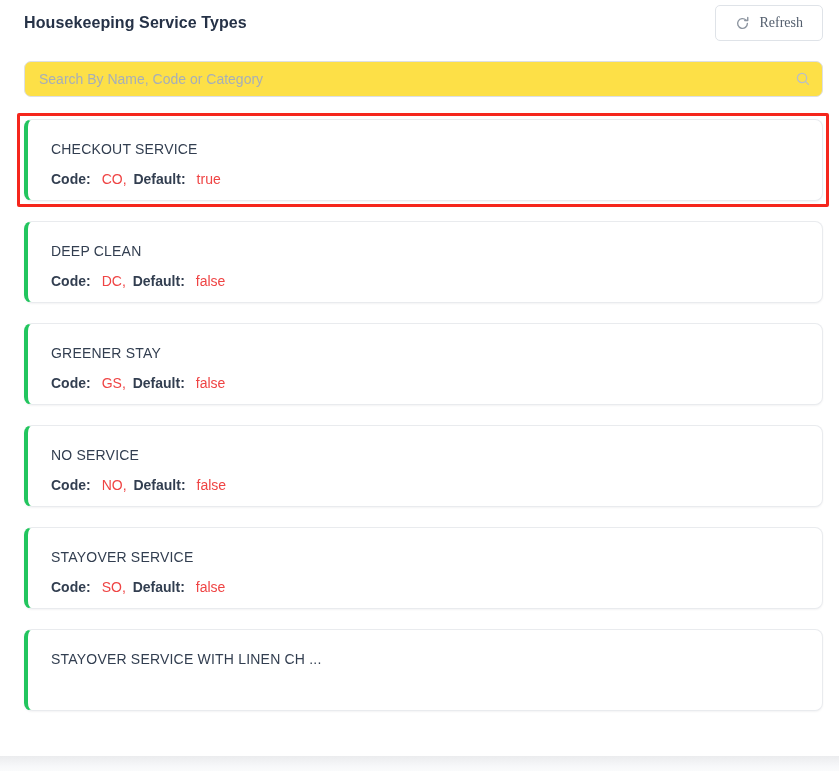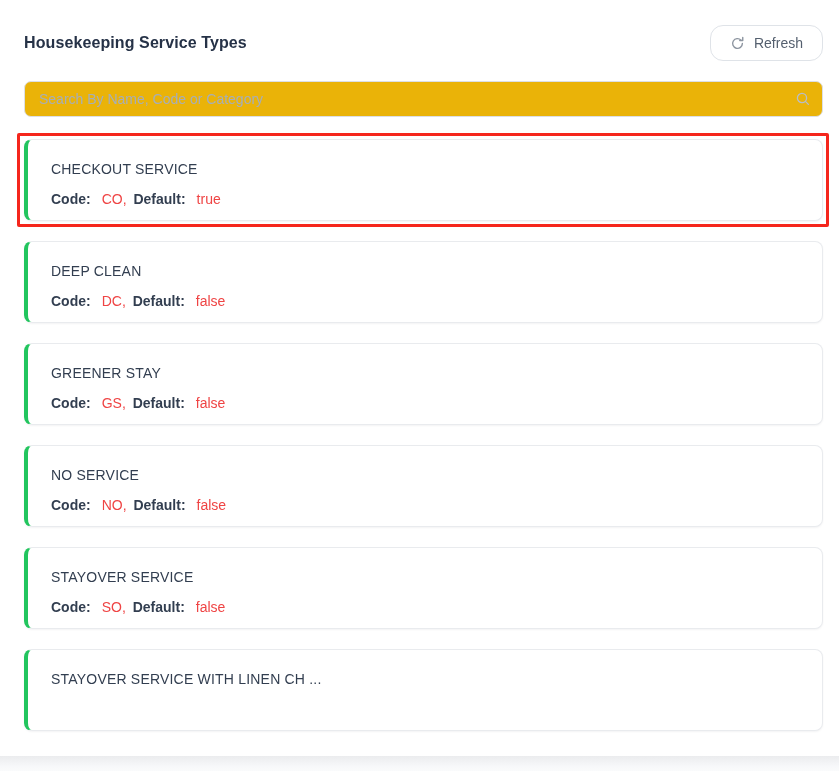--- a/index.html
+++ b/index.html
@@ -8,65 +8,65 @@
   }
   * { box-sizing: border-box; margin: 0; padding: 0; }
   html, body {
     width: 839px; height: 771px;
     background: #ffffff;
     font-family: "Liberation Sans", sans-serif;
     overflow: hidden;
   }
   .page {
     width: 839px;
-    padding: 24px 16px 0 24px;
+    padding: 4px 16px 0 24px;
   }
   
   .header-row {
     display: flex;
     align-items: center;
     justify-content: space-between;
     height: 38px;
   }
   .page-title {
     font-size: 16px;
     font-weight: 700;
     color: #263247;
     letter-spacing: .1px;
   }
   .refresh-btn {
     display: inline-flex;
     align-items: center;
     gap: 9px;
     background: #ffffff;
     border: 1px solid #dfe3e8;
-    border-radius: 13px;
+    border-radius: 5px;
     padding: 9px 19px;
-    font-family: Liberation Sans, sans-serif;
+    font-family: Liberation Serif, serif;
     font-size: 14px;
     color: #545f6e;
     cursor: pointer;
   }
   .refresh-btn svg { display: block; }
   
   .search-wrap {
     position: relative;
     margin-top: 19px;
   }
   .search-input {
     width: 100%;
     height: 36px;
     border: 1px solid #dcdfe5;
     border-radius: 7px;
     padding: 0 36px 0 14px;
     font-family: "Liberation Sans", sans-serif;
     font-size: 14px;
     color: #3a4452;
     outline: none;
-    background: #eab308;
+    background: #fde047;
   }
   .search-input::placeholder { color: #a6aeb9; }
   .search-icon {
     position: absolute;
     right: 12px; top: 50%;
     transform: translateY(-50%);
     line-height: 0;
   }
   
   .service-list {

